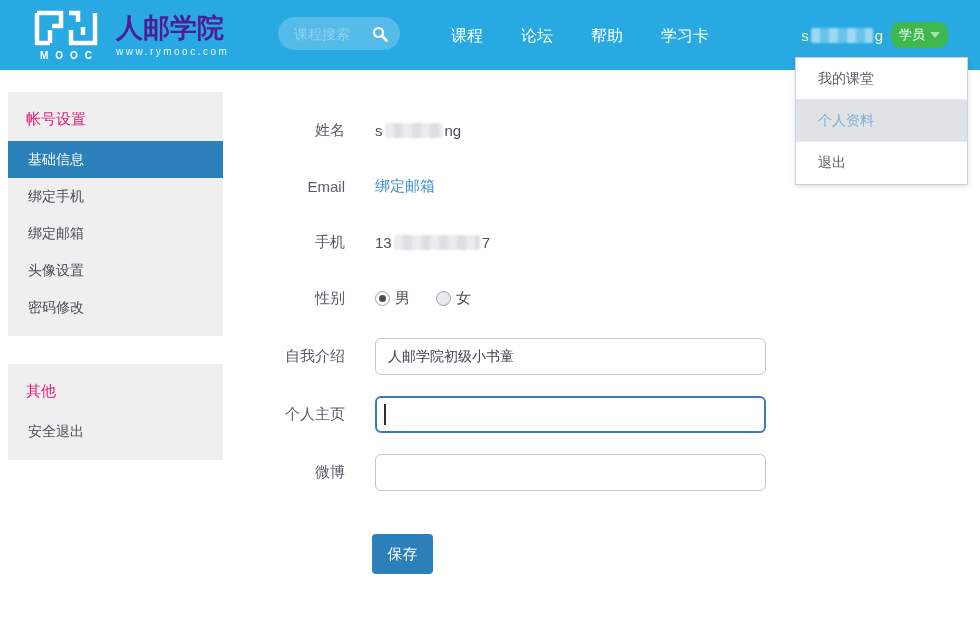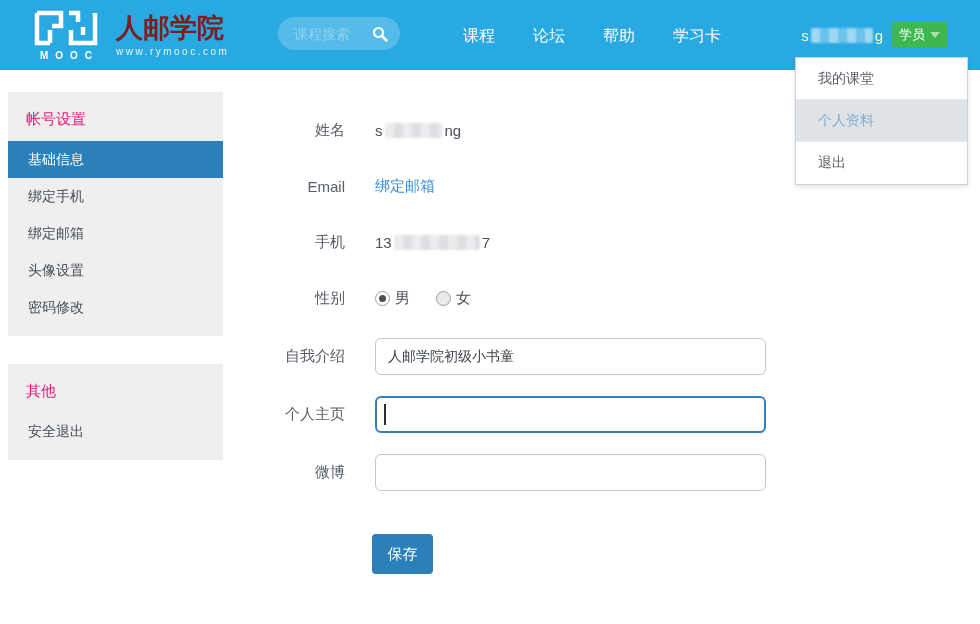--- a/index.html
+++ b/index.html
@@ -9,44 +9,44 @@
 
   
   .header { position: absolute; left: 0; top: 0; width: 980px; height: 70px;
     background: #29a9e2; z-index: 5; }
   .brand { position: absolute; left: 30px; top: 8px; display: flex; align-items: center; }
   .logo-box { width: 72px; display: flex; flex-direction: column; align-items: center; }
   .logo-box svg { display: block; }
   .logo-mooc { color: #fff; font-size: 10px; letter-spacing: 7px; margin-top: 2px;
     padding-left: 7px; font-weight: bold; }
   .brand-text { margin-left: 14px; display: flex; flex-direction: column; }
-  .brand-title { color: #7f1d1d; font-size: 27px; font-weight: bold; line-height: 30px; }
+  .brand-title { color: #4c1d95; font-size: 27px; font-weight: bold; line-height: 30px; }
   .brand-url { color: #eaf7fd; font-size: 10px; letter-spacing: 2.5px; margin-top: 3px; }
 
   .search-pill { position: absolute; left: 278px; top: 17px; width: 122px; height: 33px;
     background: #55bbe8; border-radius: 17px; display: flex; align-items: center;
     padding: 0 12px 0 16px; }
   .search-input { flex: 1; width: 60px; background: transparent; border: none; outline: none;
     color: #eaf7fd; font-size: 14px; }
   .search-input::placeholder { color: #8fd3f1; }
   .search-icon { width: 16px; height: 16px; flex: 0 0 auto; }
 
-  .topnav { position: absolute; left: 444px; top: 0; height: 72px; display: flex;
+  .topnav { position: absolute; left: 432px; top: 0; height: 72px; display: flex;
     align-items: center; justify-content: center; }
   .topnav-item { color: #fff; font-size: 16px; padding: 8px 0; margin: 0 19px;
     cursor: pointer; white-space: nowrap; }
 
   .user-area { position: absolute; right: 32px; top: 0; height: 70px; display: flex;
     align-items: center; gap: 8px; }
   .username { color: #fdffb0; font-size: 15px; display: flex; align-items: center; }
   .blur-chip { display: inline-block; height: 15px; border-radius: 2px; margin: 0 2px;
     background: repeating-linear-gradient(90deg, rgba(255,255,255,.55) 0 9px,
       rgba(255,255,255,.30) 9px 18px); filter: blur(1.2px); vertical-align: -2px; }
   .role-badge { background: #3eb84e; color: #fff; font-size: 13px; padding: 4px 8px;
-    border-radius: 1px; display: flex; align-items: center; gap: 5px; cursor: pointer; }
+    border-radius: 9px; display: flex; align-items: center; gap: 5px; cursor: pointer; }
   .caret-down { width: 0; height: 0; border-left: 5px solid transparent;
     border-right: 5px solid transparent; border-top: 6px solid #a9e3ab; }
 
   
   .dropdown { position: absolute; left: 795px; top: 57px; width: 173px; background: #fff;
     border: 1px solid #ccd2da; box-shadow: 0 2px 5px rgba(0,0,0,.12); z-index: 10; font-family: Liberation Mono, monospace; }
   .dropdown-item { height: 42px; display: flex; align-items: center; padding-left: 22px;
     color: #5a6066; font-size: 14px; border-bottom: 1px solid #e9ebee; cursor: pointer; }
   .dropdown-item:last-child { border-bottom: none; }
   .dropdown-item.active { background: #e0e3e6; color: #82aed2; }

